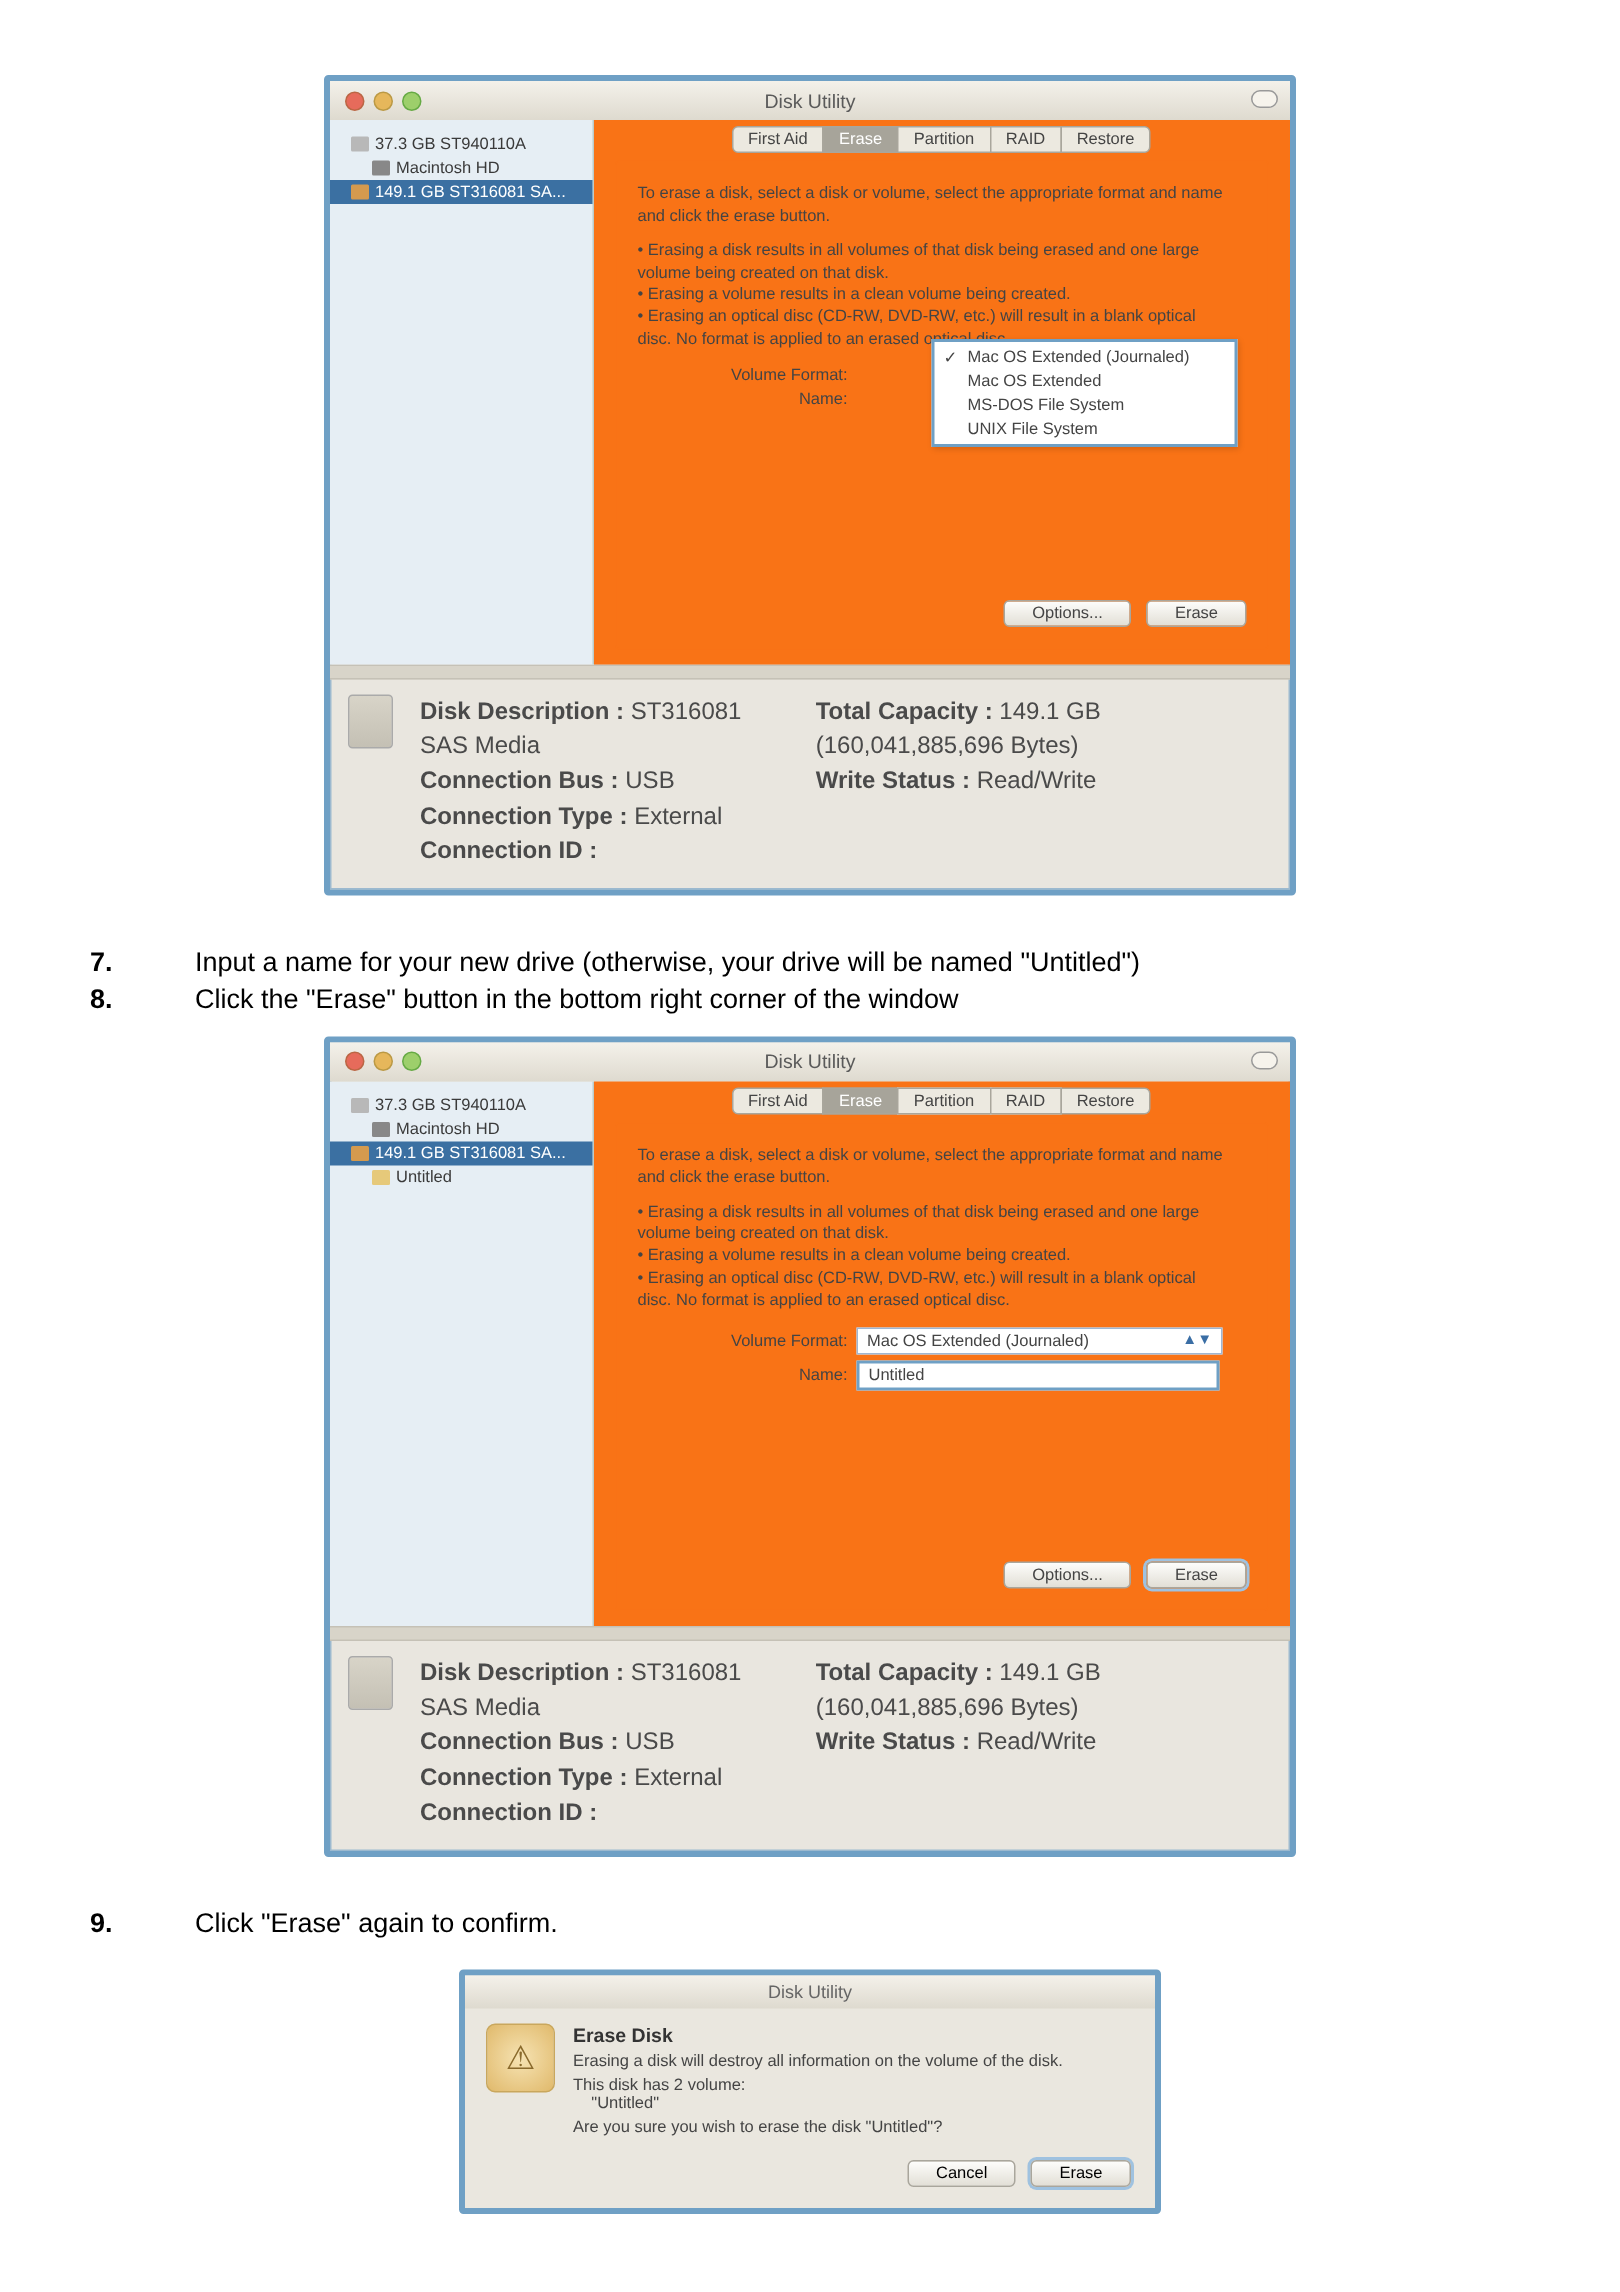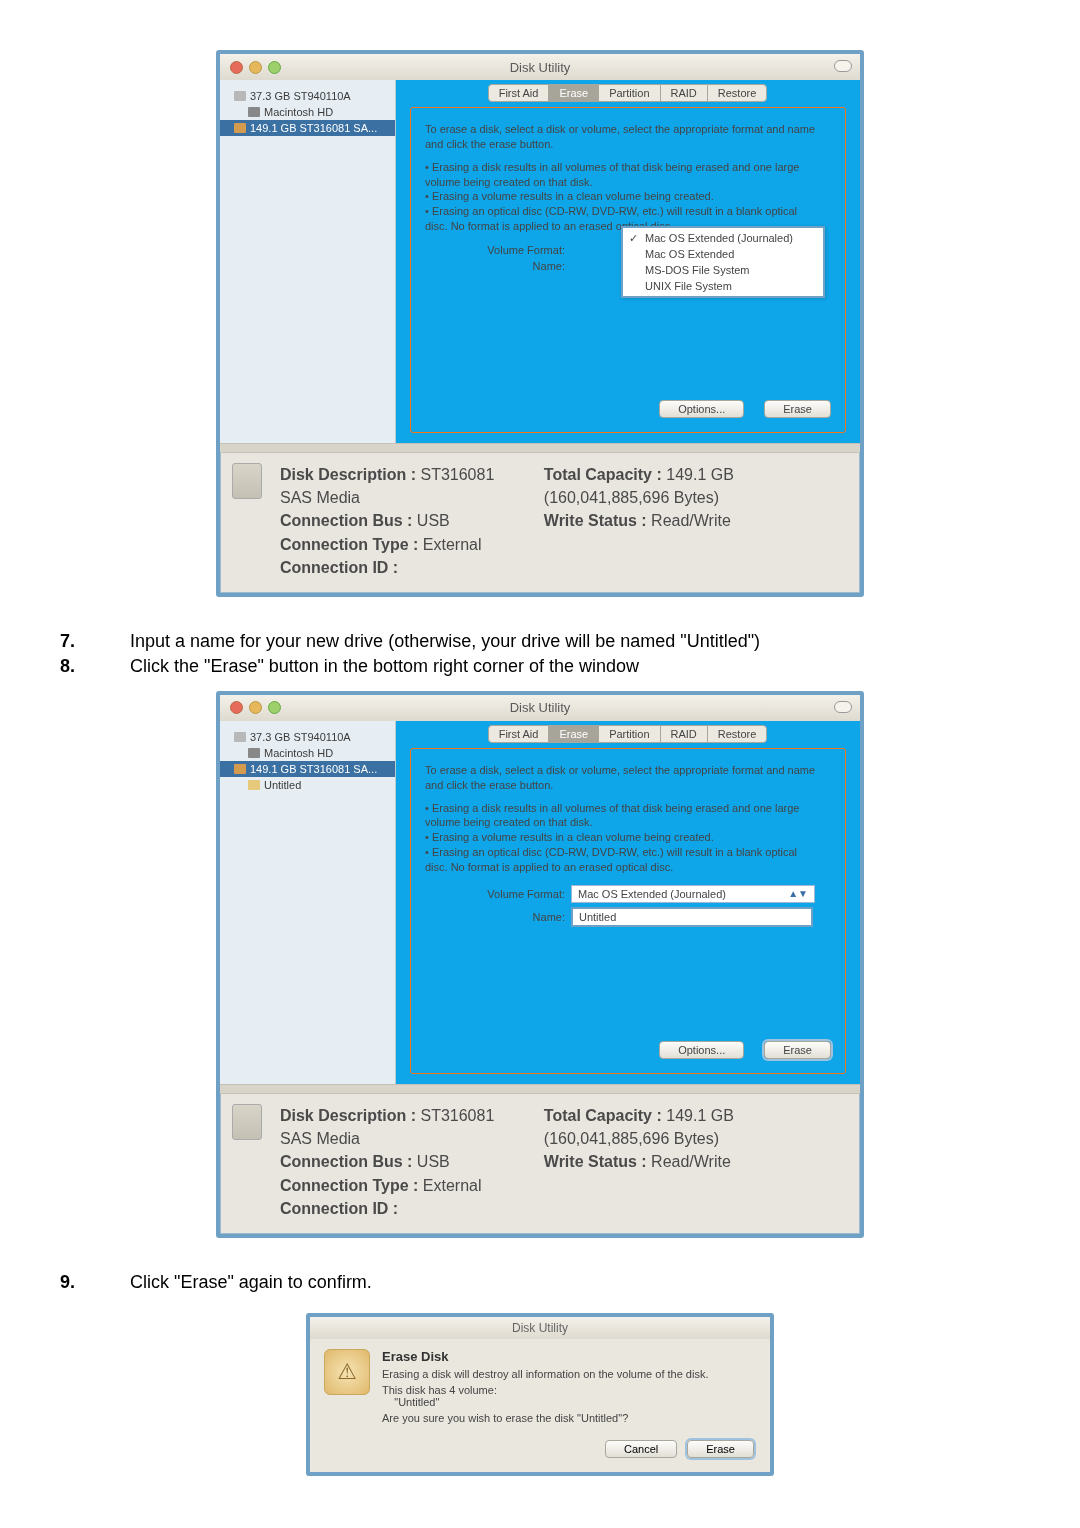--- a/index.html
+++ b/index.html
@@ -24,38 +24,38 @@
   .win-body{display:flex}
   .sidebar{width:175px;background:#e6eef4;border-right:1px solid #bcc;padding:8px 0;font-size:11px}
   .side-item{padding:2px 8px 2px 14px;white-space:nowrap;color:#3a3a3a;display:flex;align-items:center;gap:4px}
   .side-item.sel{background:#3b70a2;color:#fff}
   .side-sub{padding-left:28px}
   .ico{display:inline-block;width:12px;height:10px;background:#b8b8b8;border-radius:1px}
   .ico.vol{background:#888}
   .ico.ext{background:#d49a4e}
   .ico.unt{background:#e6c97a}
 
-  .content{flex:1;padding:4px 14px 10px 14px;font-size:11px;color:#444;position:relative;background:#0ea5e9}
+  .content{flex:1;padding:4px 14px 10px 14px;font-size:11px;color:#444;position:relative;background:#f97316}
   .tabrow{display:flex;justify-content:center;margin-bottom:6px}
   .tab{border:1px solid #a9a69c;padding:2px 10px;font-size:11px;background:#ece9e0;margin-left:-1px}
   .tab:first-child{border-radius:4px 0 0 4px}
   .tab:last-child{border-radius:0 4px 4px 0}
   .tab.active{background:#a7a49a;color:#fff}
   .group{border:1px solid #f97316;border-radius:3px;padding:10px 24px 14px 14px;min-height:300px;position:relative;margin-top:-1px}
   .desc{margin:4px 0 8px 0;line-height:1.35}
   .bullets{margin:0 0 10px 0;line-height:1.35}
   .formrow{display:flex;align-items:center;margin:4px 0}
   .formlabel{width:140px;text-align:right;padding-right:6px}
   .select{border:1px solid #9fb7d3;background:#fff;padding:2px 6px;width:230px;font-size:11px;display:flex;justify-content:space-between;align-items:center}
   .select .arrow{color:#3a6ea5;font-size:10px}
   .dropdown{position:absolute;left:210px;top:118px;border:2px solid #6fa0c5;background:#fff;padding:2px 0;font-size:11px;min-width:200px;box-shadow:1px 1px 4px rgba(0,0,0,.15)}
   .dropdown div{padding:2px 10px 2px 22px;position:relative}
   .dropdown .checked:before{content:"✓";position:absolute;left:6px}
   .input{border:2px solid #6fa0c5;background:#fff;padding:2px 6px;width:226px;font-size:11px}
-  .btnrow{position:absolute;right:14px;bottom:14px;display:flex;gap:20px}
+  .btnrow{position:absolute;right:14px;bottom:14px;display:flex;gap:10px}
   .macbtn{border:1px solid #a9a69c;border-radius:4px;background:linear-gradient(#fdfdfb,#e2dfd6);padding:2px 18px;font-size:11px}
   .macbtn.hl{box-shadow:0 0 0 2px #9fc2e0}
   .splitter{height:8px;background:#d8d4c9;border-top:1px solid #c5c1b6;border-bottom:1px solid #c5c1b6}
   .info{display:flex;padding:10px 12px 14px 12px;font-size:16px;color:#4a4a4a;gap:18px;align-items:flex-start}
   .drive-ico{width:34px;height:34px;background:linear-gradient(#d8d4c8,#c4c0b4);border:1px solid #aaa;border-radius:3px}
   .info-col{line-height:1.45}
   .info-col b{}
 
   
   .dialog-wrap{border:4px solid #6fa0c5;border-radius:3px;background:#eae7df;margin:6px auto 0 auto;width:460px}
@@ -255,21 +255,21 @@
 
   <div class="fig">
     <div class="dialog-wrap">
       <div class="dlg-title">Disk Utility</div>
       <div class="dlg-body">
         <div class="warn-ico"></div>
         <div class="dlg-text">
           <div class="dlg-h">Erase Disk</div>
           <div class="dlg-row">Erasing a disk will destroy all information on the volume of the disk.</div>
           <div class="dlg-row">
-            <span>This disk has 4 volume:</span><br>
+            <span>This disk has 2 volume:</span><br>
             &nbsp;&nbsp;&nbsp;&nbsp;<span>"Untitled"</span>
           </div>
           <div class="dlg-row">Are you sure you wish to erase the disk "Untitled"?</div>
         </div>
       </div>
       <div class="dlg-btns">
         <div class="macbtn">Cancel</div>
         <div class="macbtn hl">Erase</div>
       </div>
     </div>

